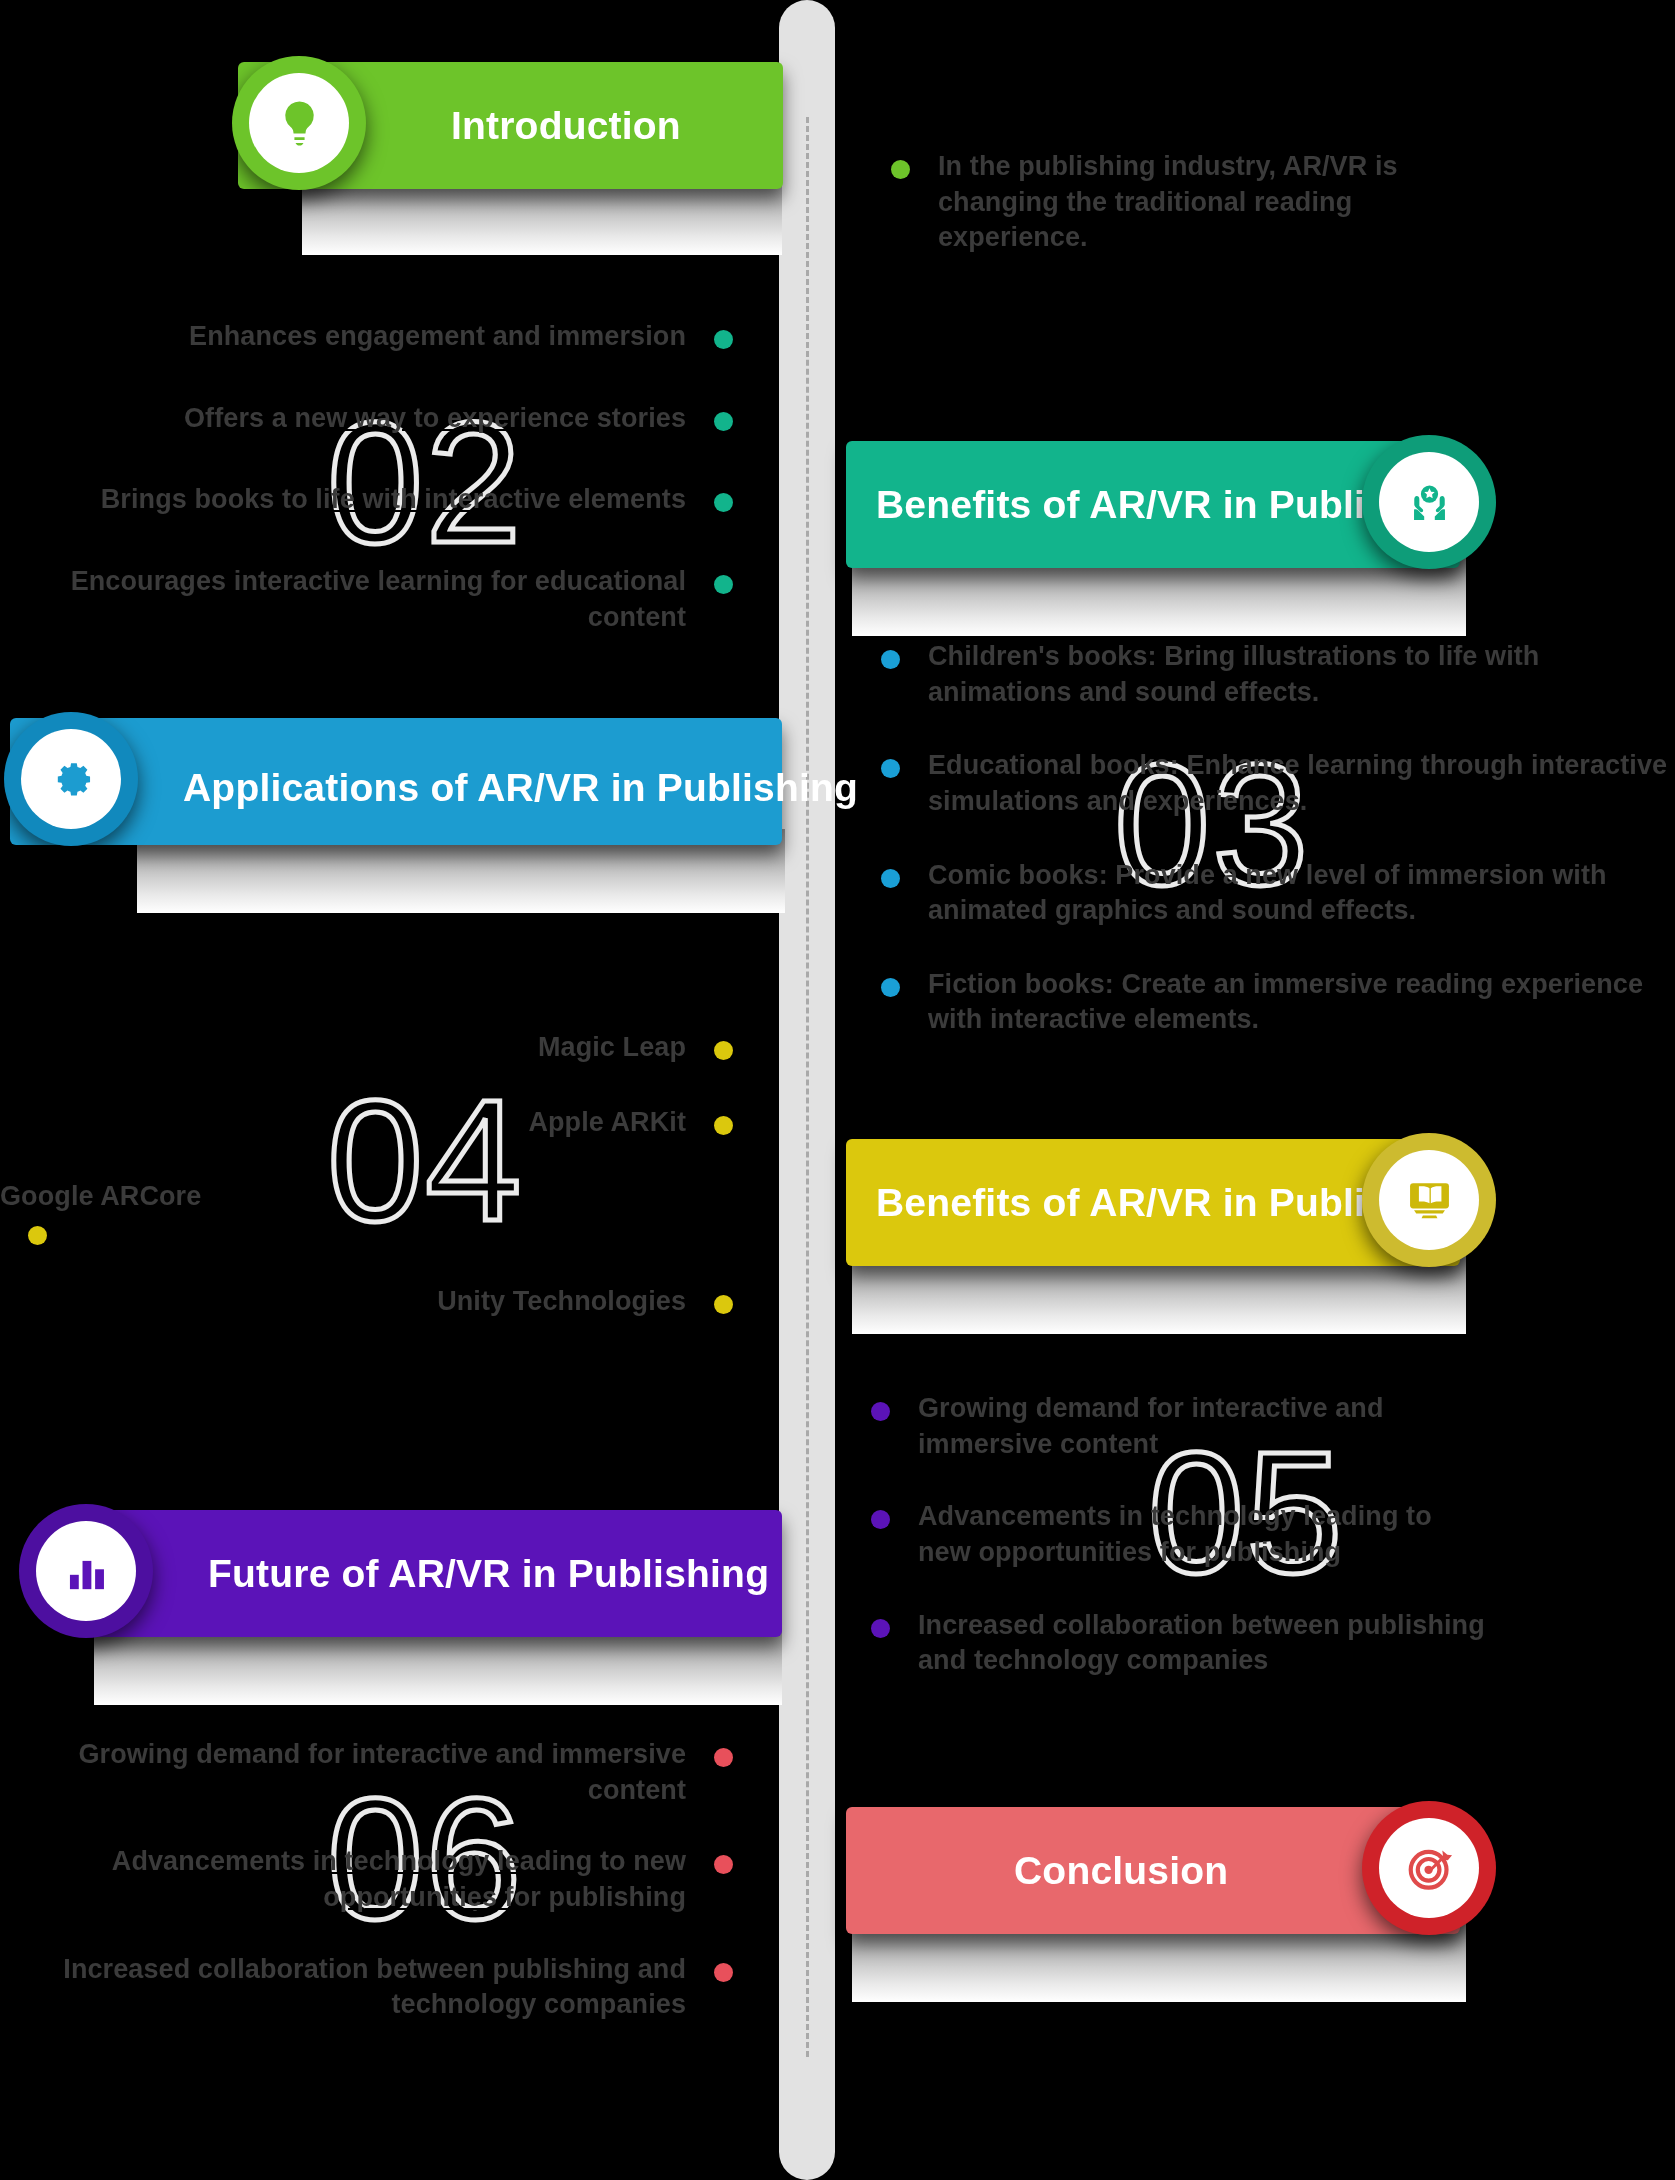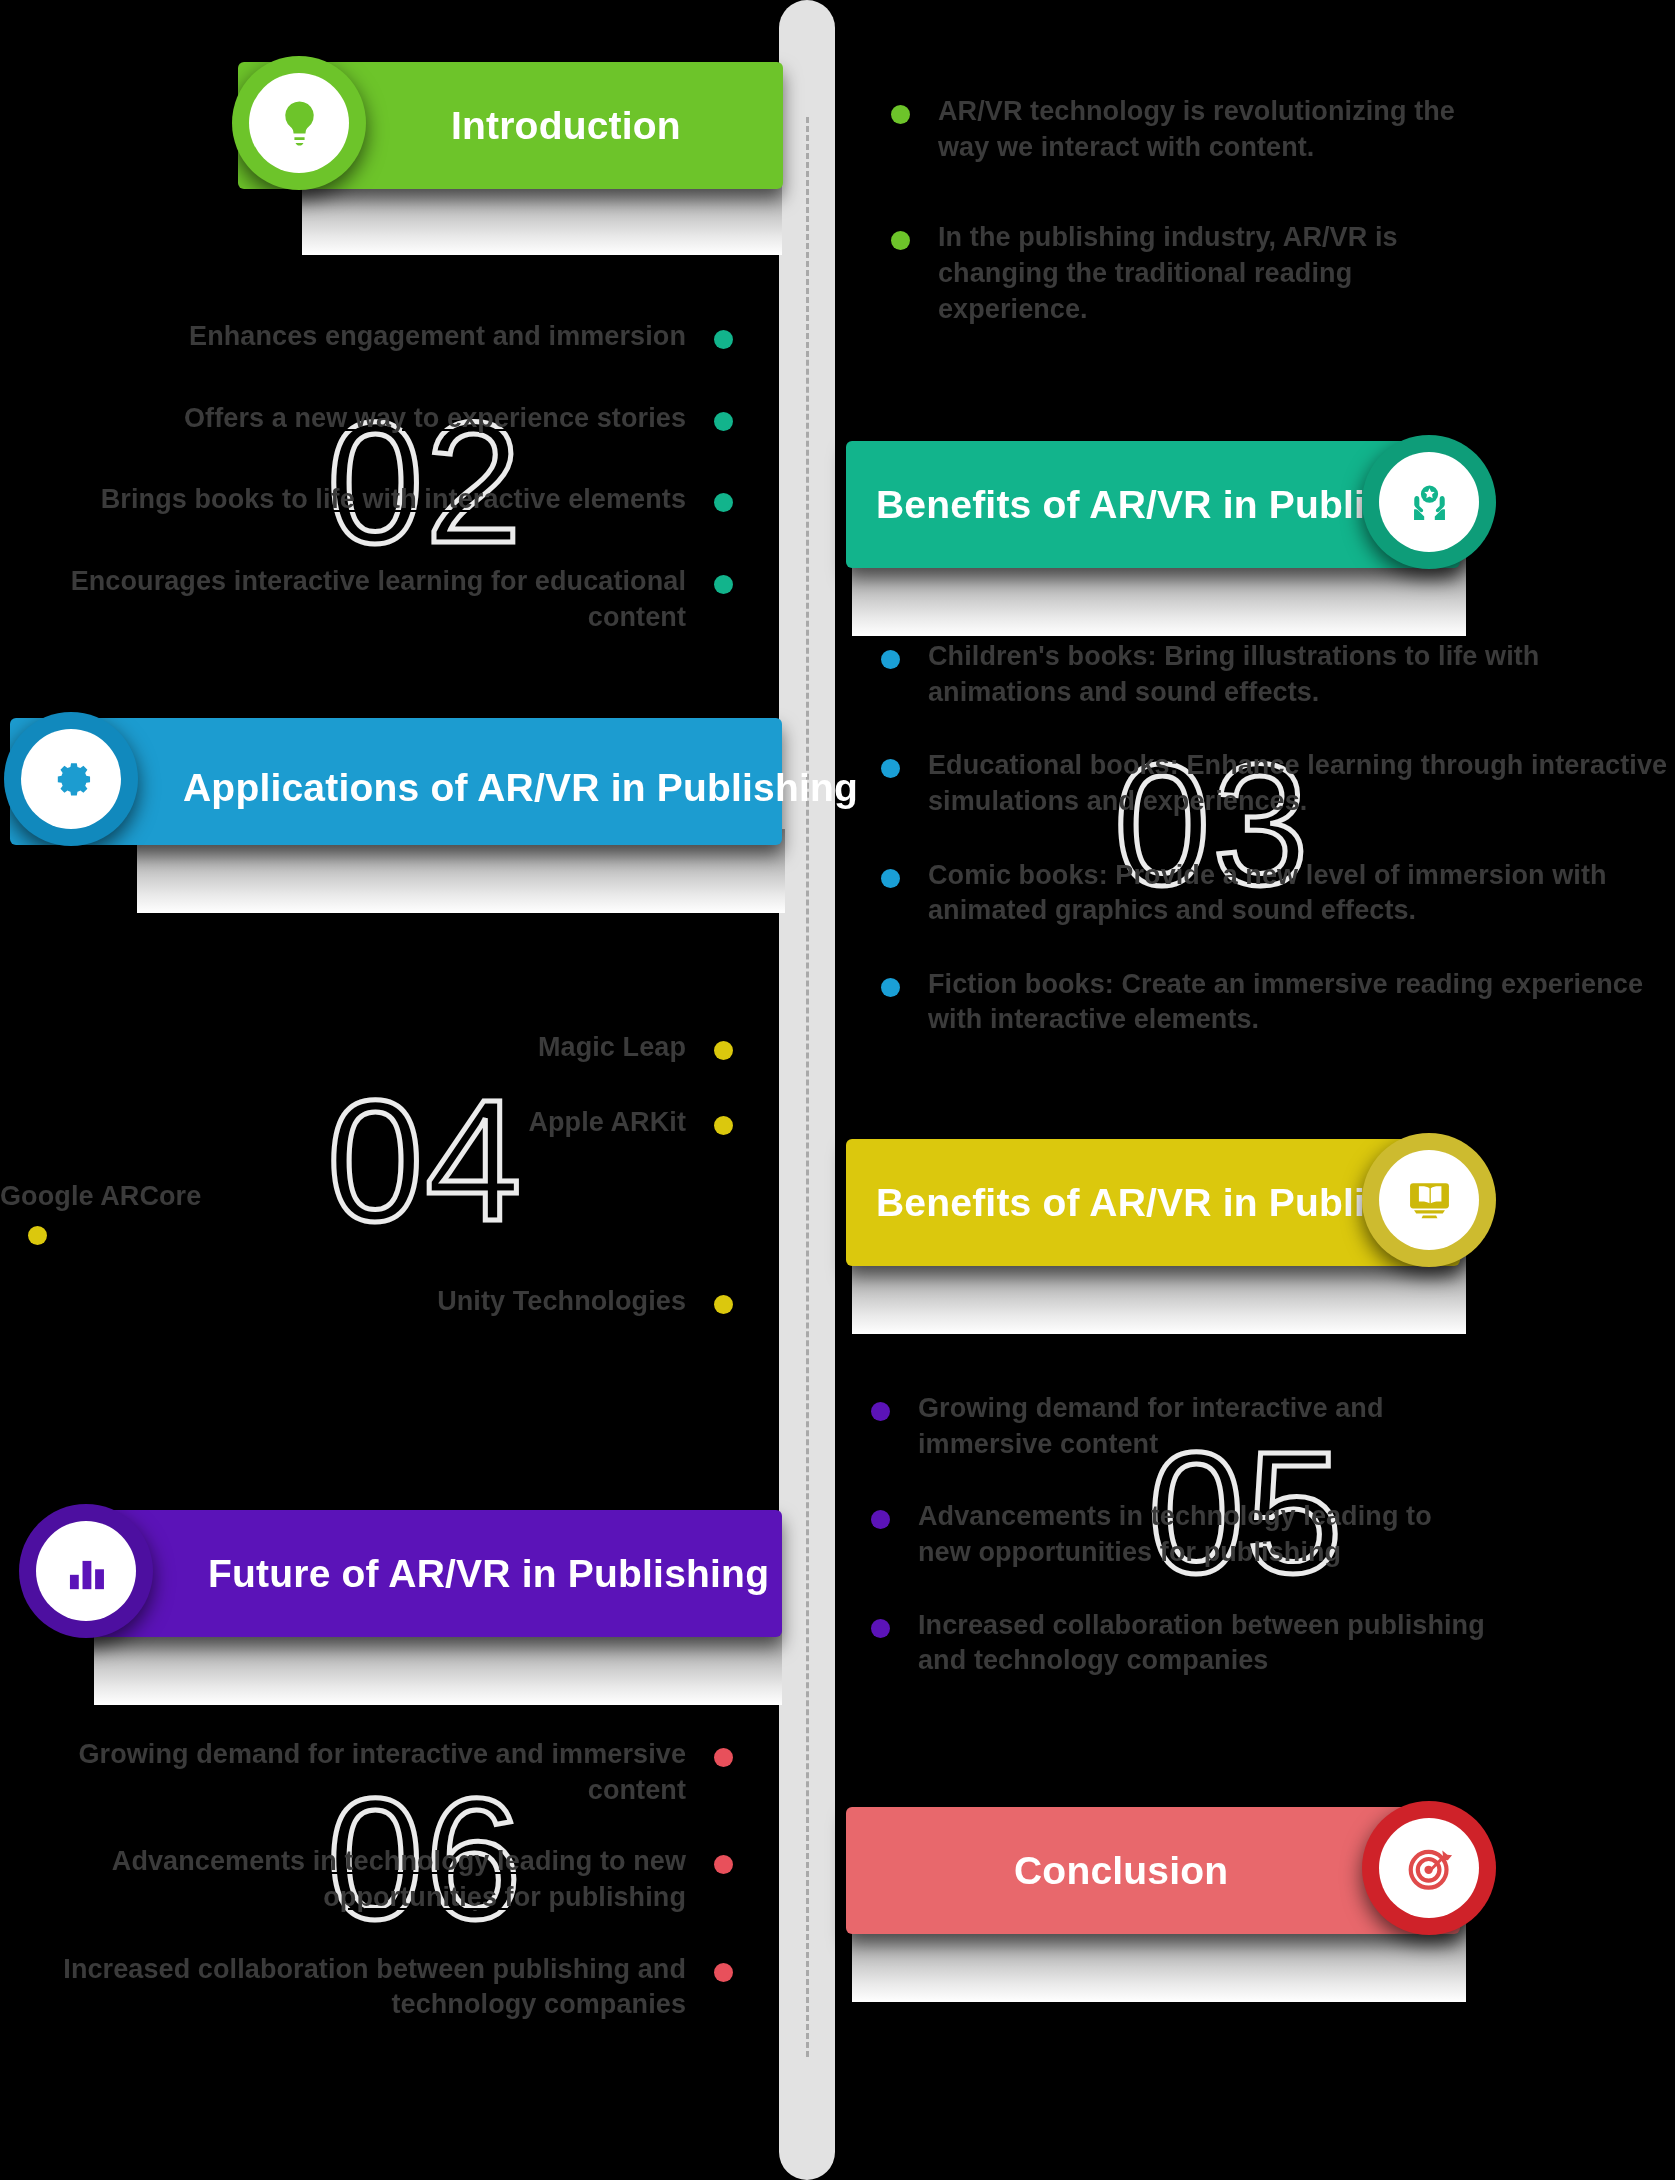--- a/index.html
+++ b/index.html
@@ -91,24 +91,20 @@
     </div>
     <div class="badge" style="left:-6px; top:-6px; background:#6dc42a;">
       <div class="inner">
         <svg viewBox="0 0 24 24">
           <path fill="#6dc42a" d="M12 2a6.5 6.5 0 0 0-4 11.6c.7.6 1.1 1.3 1.2 2.1l.1.8h5.4l.1-.8c.1-.8.5-1.5 1.2-2.1A6.5 6.5 0 0 0 12 2zm-2.3 16.2h4.6v1.3H9.7zm.5 2.6h3.6c-.3.7-1 1.2-1.8 1.2s-1.5-.5-1.8-1.2z"></path>
         </svg>
       </div>
     </div>
   </div>
   <div class="blist lt" style="left:891px; top:94px; width:584px;">
-    <div class="bitem">
-      <span class="bdot" style="background:#6dc42a;"></span>
-      <span class="btext">AR/VR technology is revolutionizing the way we interact with content.</span>
-    </div>
     <div class="bitem" style="margin-top:55px;">
       <span class="bdot" style="background:#6dc42a;"></span>
       <span class="btext">In the publishing industry, AR/VR is changing the traditional reading experience.</span>
     </div>
   </div>
 
   <div class="num" style="left:327px; top:396px;">02</div>
   <div class="blist rt" style="left:0px; top:319px; width:733px;">
     <div class="bitem" style="margin-bottom:46px;">
       <span class="btext">Enhances engagement and immersion</span>

